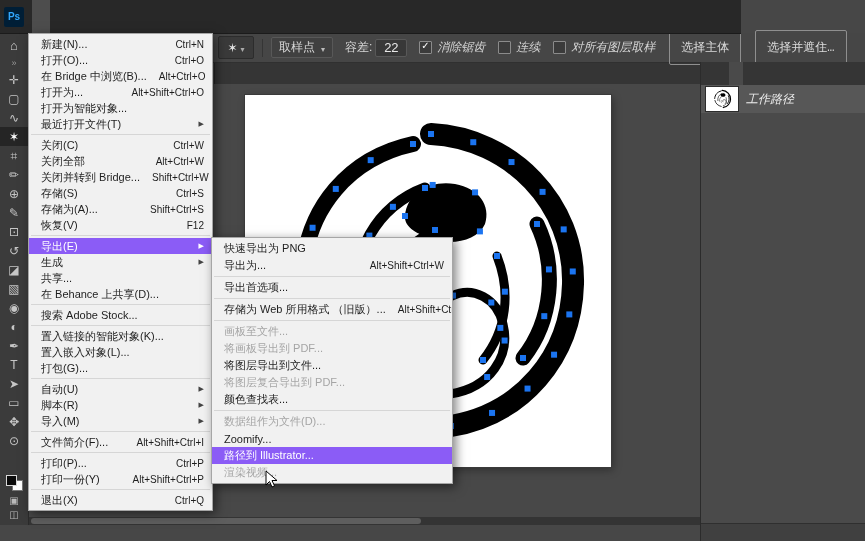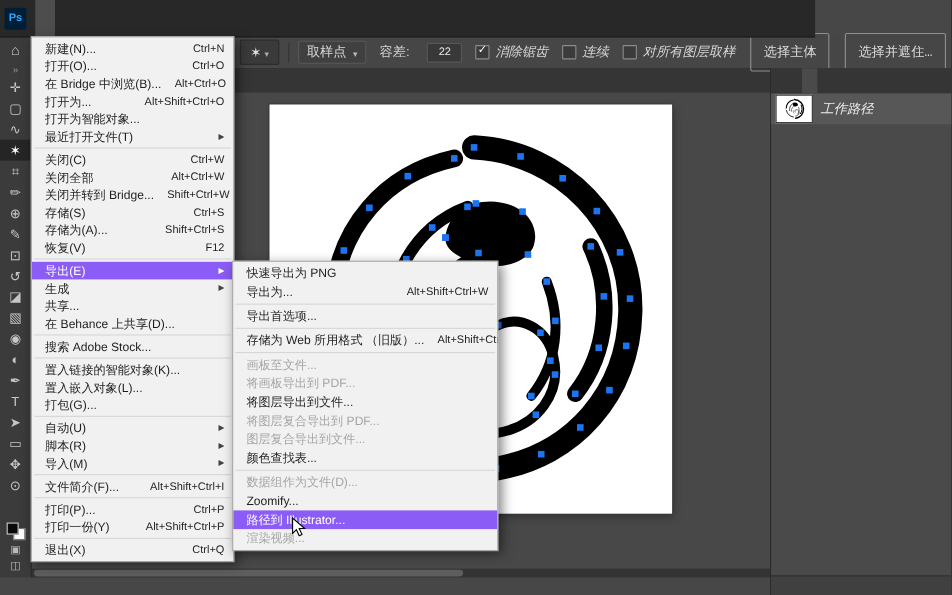--- a/index.html
+++ b/index.html
@@ -20,22 +20,22 @@
               border-bottom:1px solid #303030;display:flex;align-items:center;font-size:12px;color:#d6d6d6;z-index:5;}
   .tool-preset{margin-left:190px;width:34px;height:21px;background:#3a3a3a;border:1px solid #2c2c2c;border-radius:2px;
                display:flex;align-items:center;justify-content:center;gap:3px;}
   .tp-glyph{color:#e0e0e0;font-size:12px;}
   .tp-caret::after{content:"▾";font-size:8px;color:#aaa;}
   .vsep{width:1px;height:18px;background:#353535;margin:0 8px;}
   .dropdown{display:flex;align-items:center;gap:6px;background:#404040;border:1px solid #585858;border-radius:2px;
             padding:1px 7px;height:17px;}
   .dropdown .caret::after{content:"▾";font-size:8px;color:#bbb;}
   .opt-label{margin-left:12px;}
-  .opt-value{margin-left:16px;width:30px;height:16px;background:#383838;border:1px solid #585858;border-radius:2px;
-             text-align:center;line-height:16px;font-size:10px;color:#e8e8e8;}
+  .opt-value{margin-left:3px;width:30px;height:16px;background:#383838;border:1px solid #585858;border-radius:2px;
+             text-align:center;line-height:16px;font-size:13px;color:#e8e8e8;}
   .checks{display:flex;align-items:center;margin-left:12px;gap:13px;font-style:italic;}
   .opt-check{display:flex;align-items:center;gap:5px;}
   .opt-check .box{width:11px;height:11px;background:#3b3b3b;border:1px solid #8b8b8b;border-radius:1px;position:relative;}
   .opt-check.checked .box::after{content:"✓";position:absolute;left:1px;top:-2px;font-size:10px;color:#fff;}
   .opt-btn{margin-left:14px;background:transparent;border:1px solid #8f8f8f;border-radius:2px;color:#dcdcdc;
            font-size:12px;padding:2px 11px;height:35px;font-family:Liberation Mono, monospace;}
 
   
   .toolbar{position:absolute;left:0;top:33px;width:28px;height:492px;background:#3b3b3b;
            border-right:1px solid #2b2b2b;display:flex;flex-direction:column;align-items:center;z-index:6;}
@@ -539,25 +539,20 @@
       <div class="mrow">
         <span class="mlabel">将图层导出到文件...</span>
         <span class="mshort"></span>
 
       </div>
       <div class="mrow disabled">
         <span class="mlabel">将图层复合导出到 PDF...</span>
         <span class="mshort"></span>
 
       </div>
-      <div class="mrow disabled">
-        <span class="mlabel">图层复合导出到文件...</span>
-        <span class="mshort"></span>
-
-      </div>
       <div class="mrow">
         <span class="mlabel">颜色查找表...</span>
         <span class="mshort"></span>
 
       </div>
       <div class="sep"></div>
       <div class="mrow disabled">
         <span class="mlabel">数据组作为文件(D)...</span>
         <span class="mshort"></span>
 

